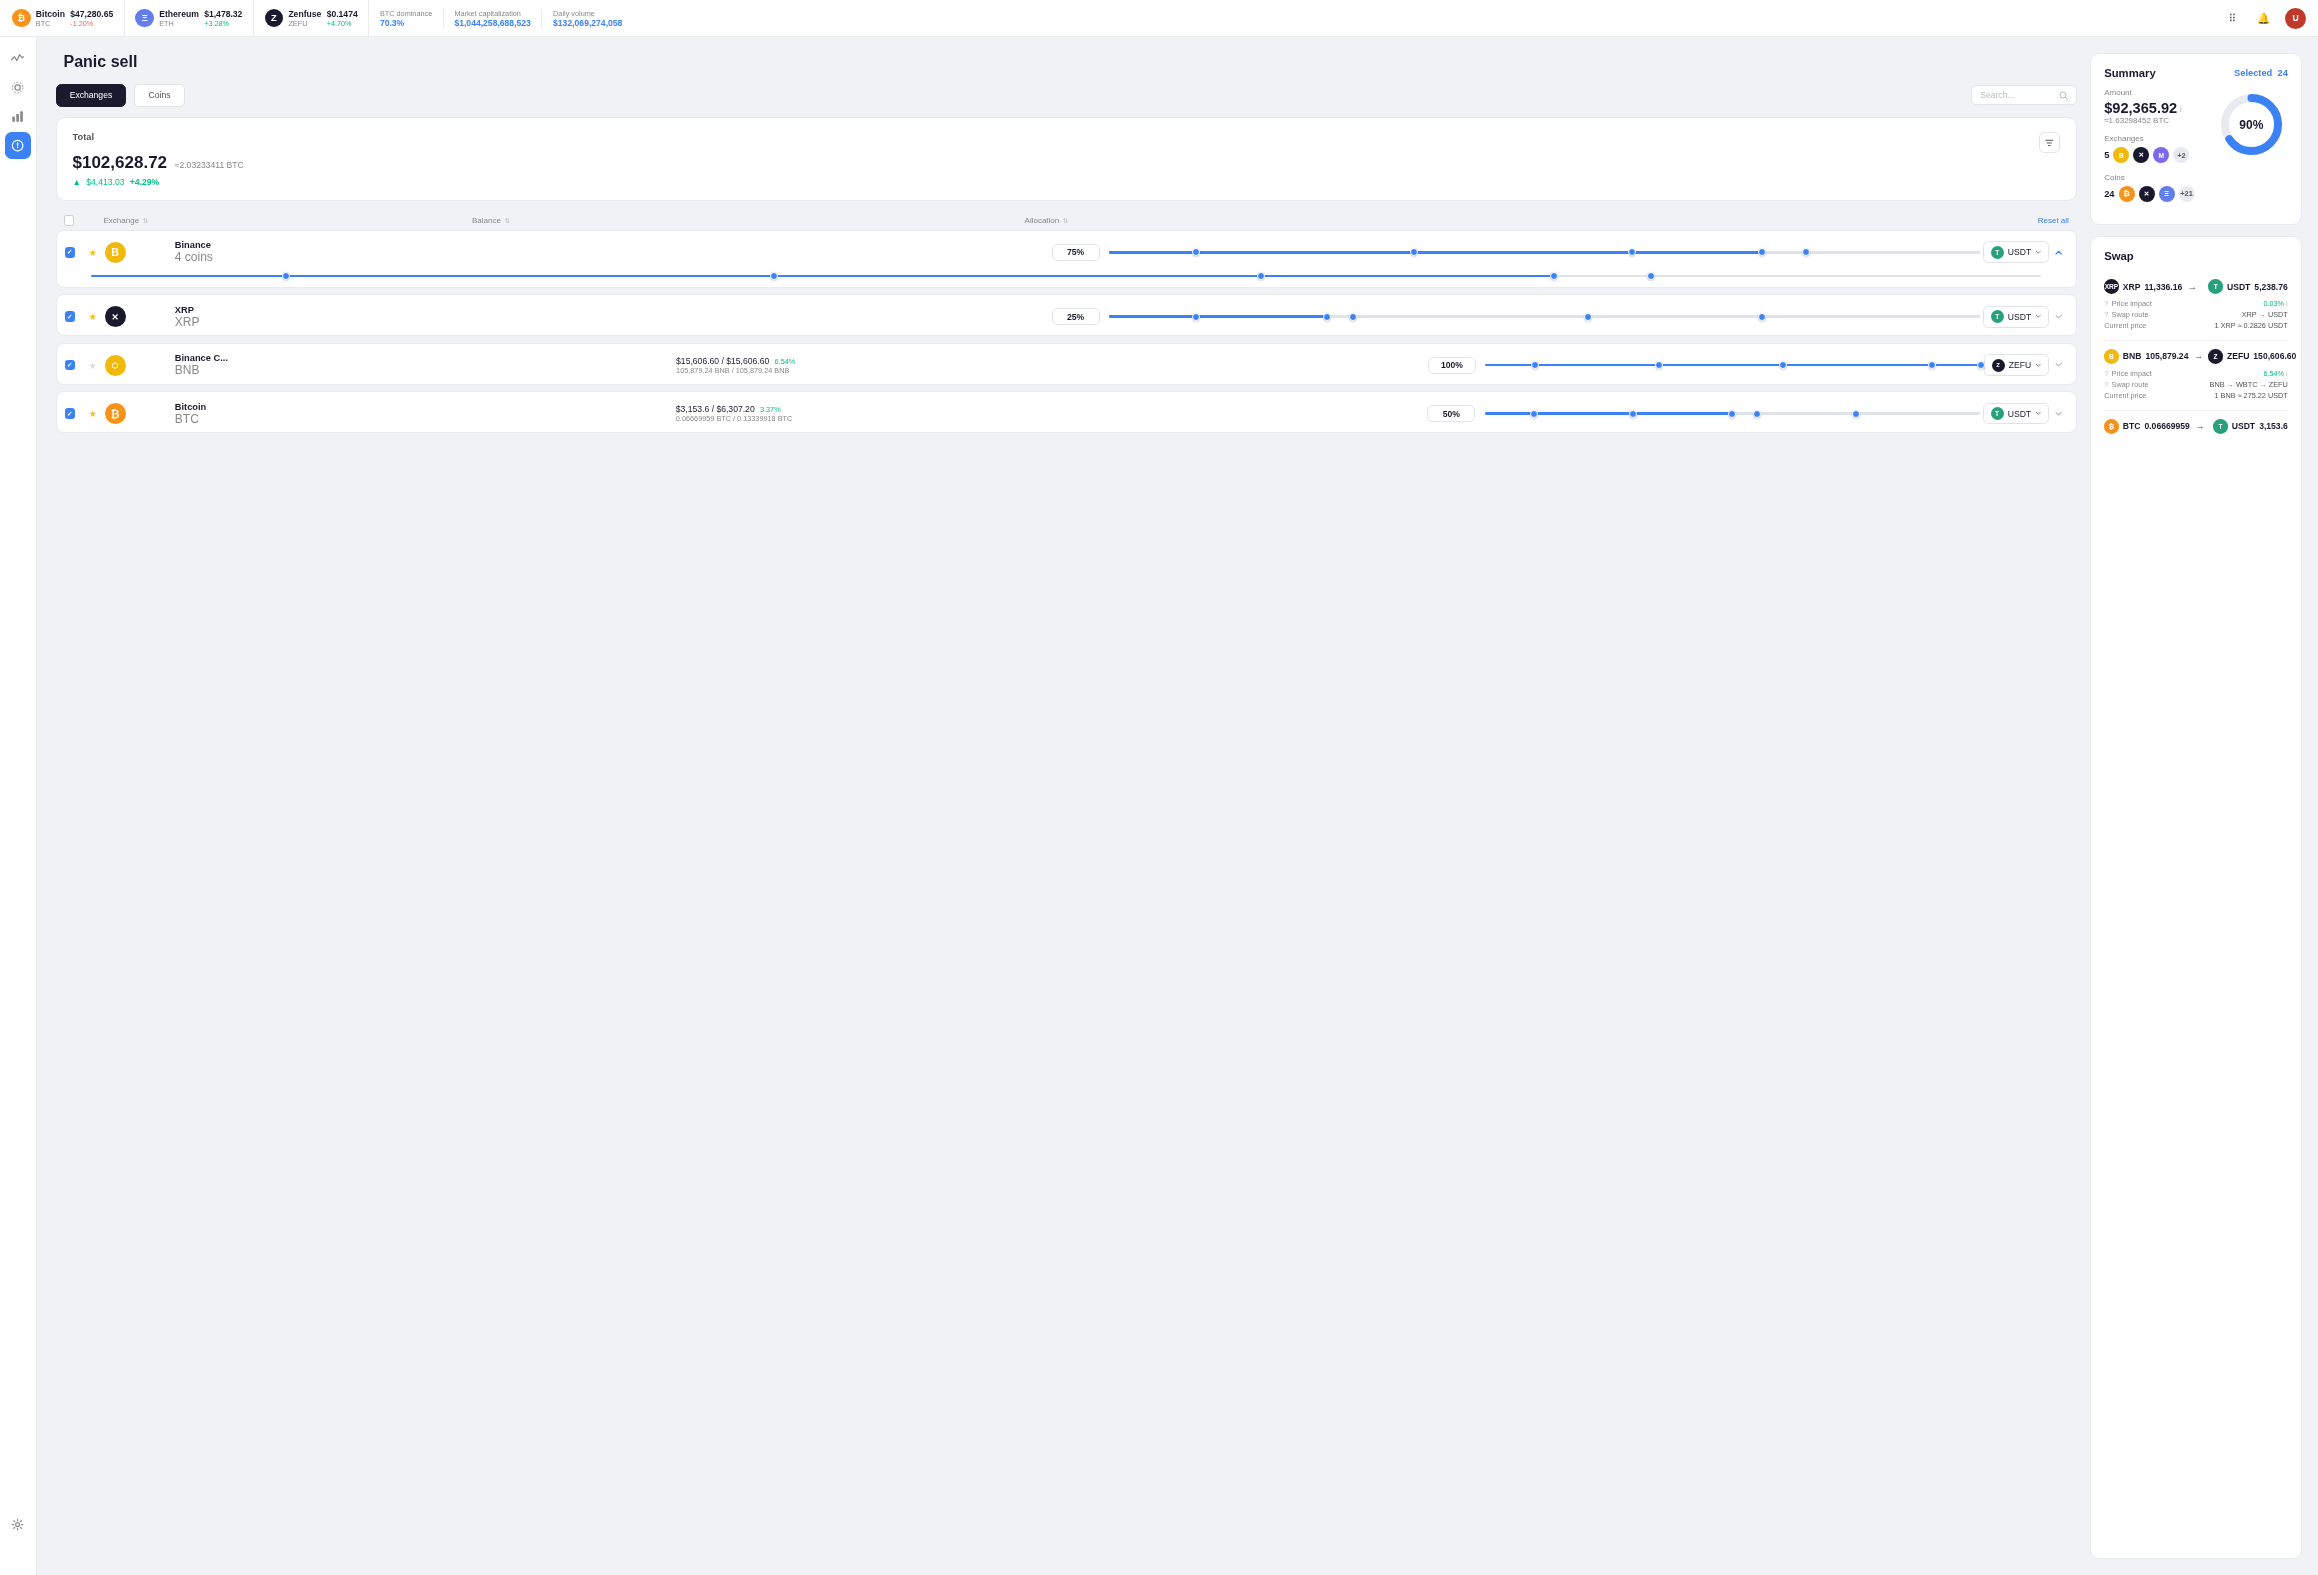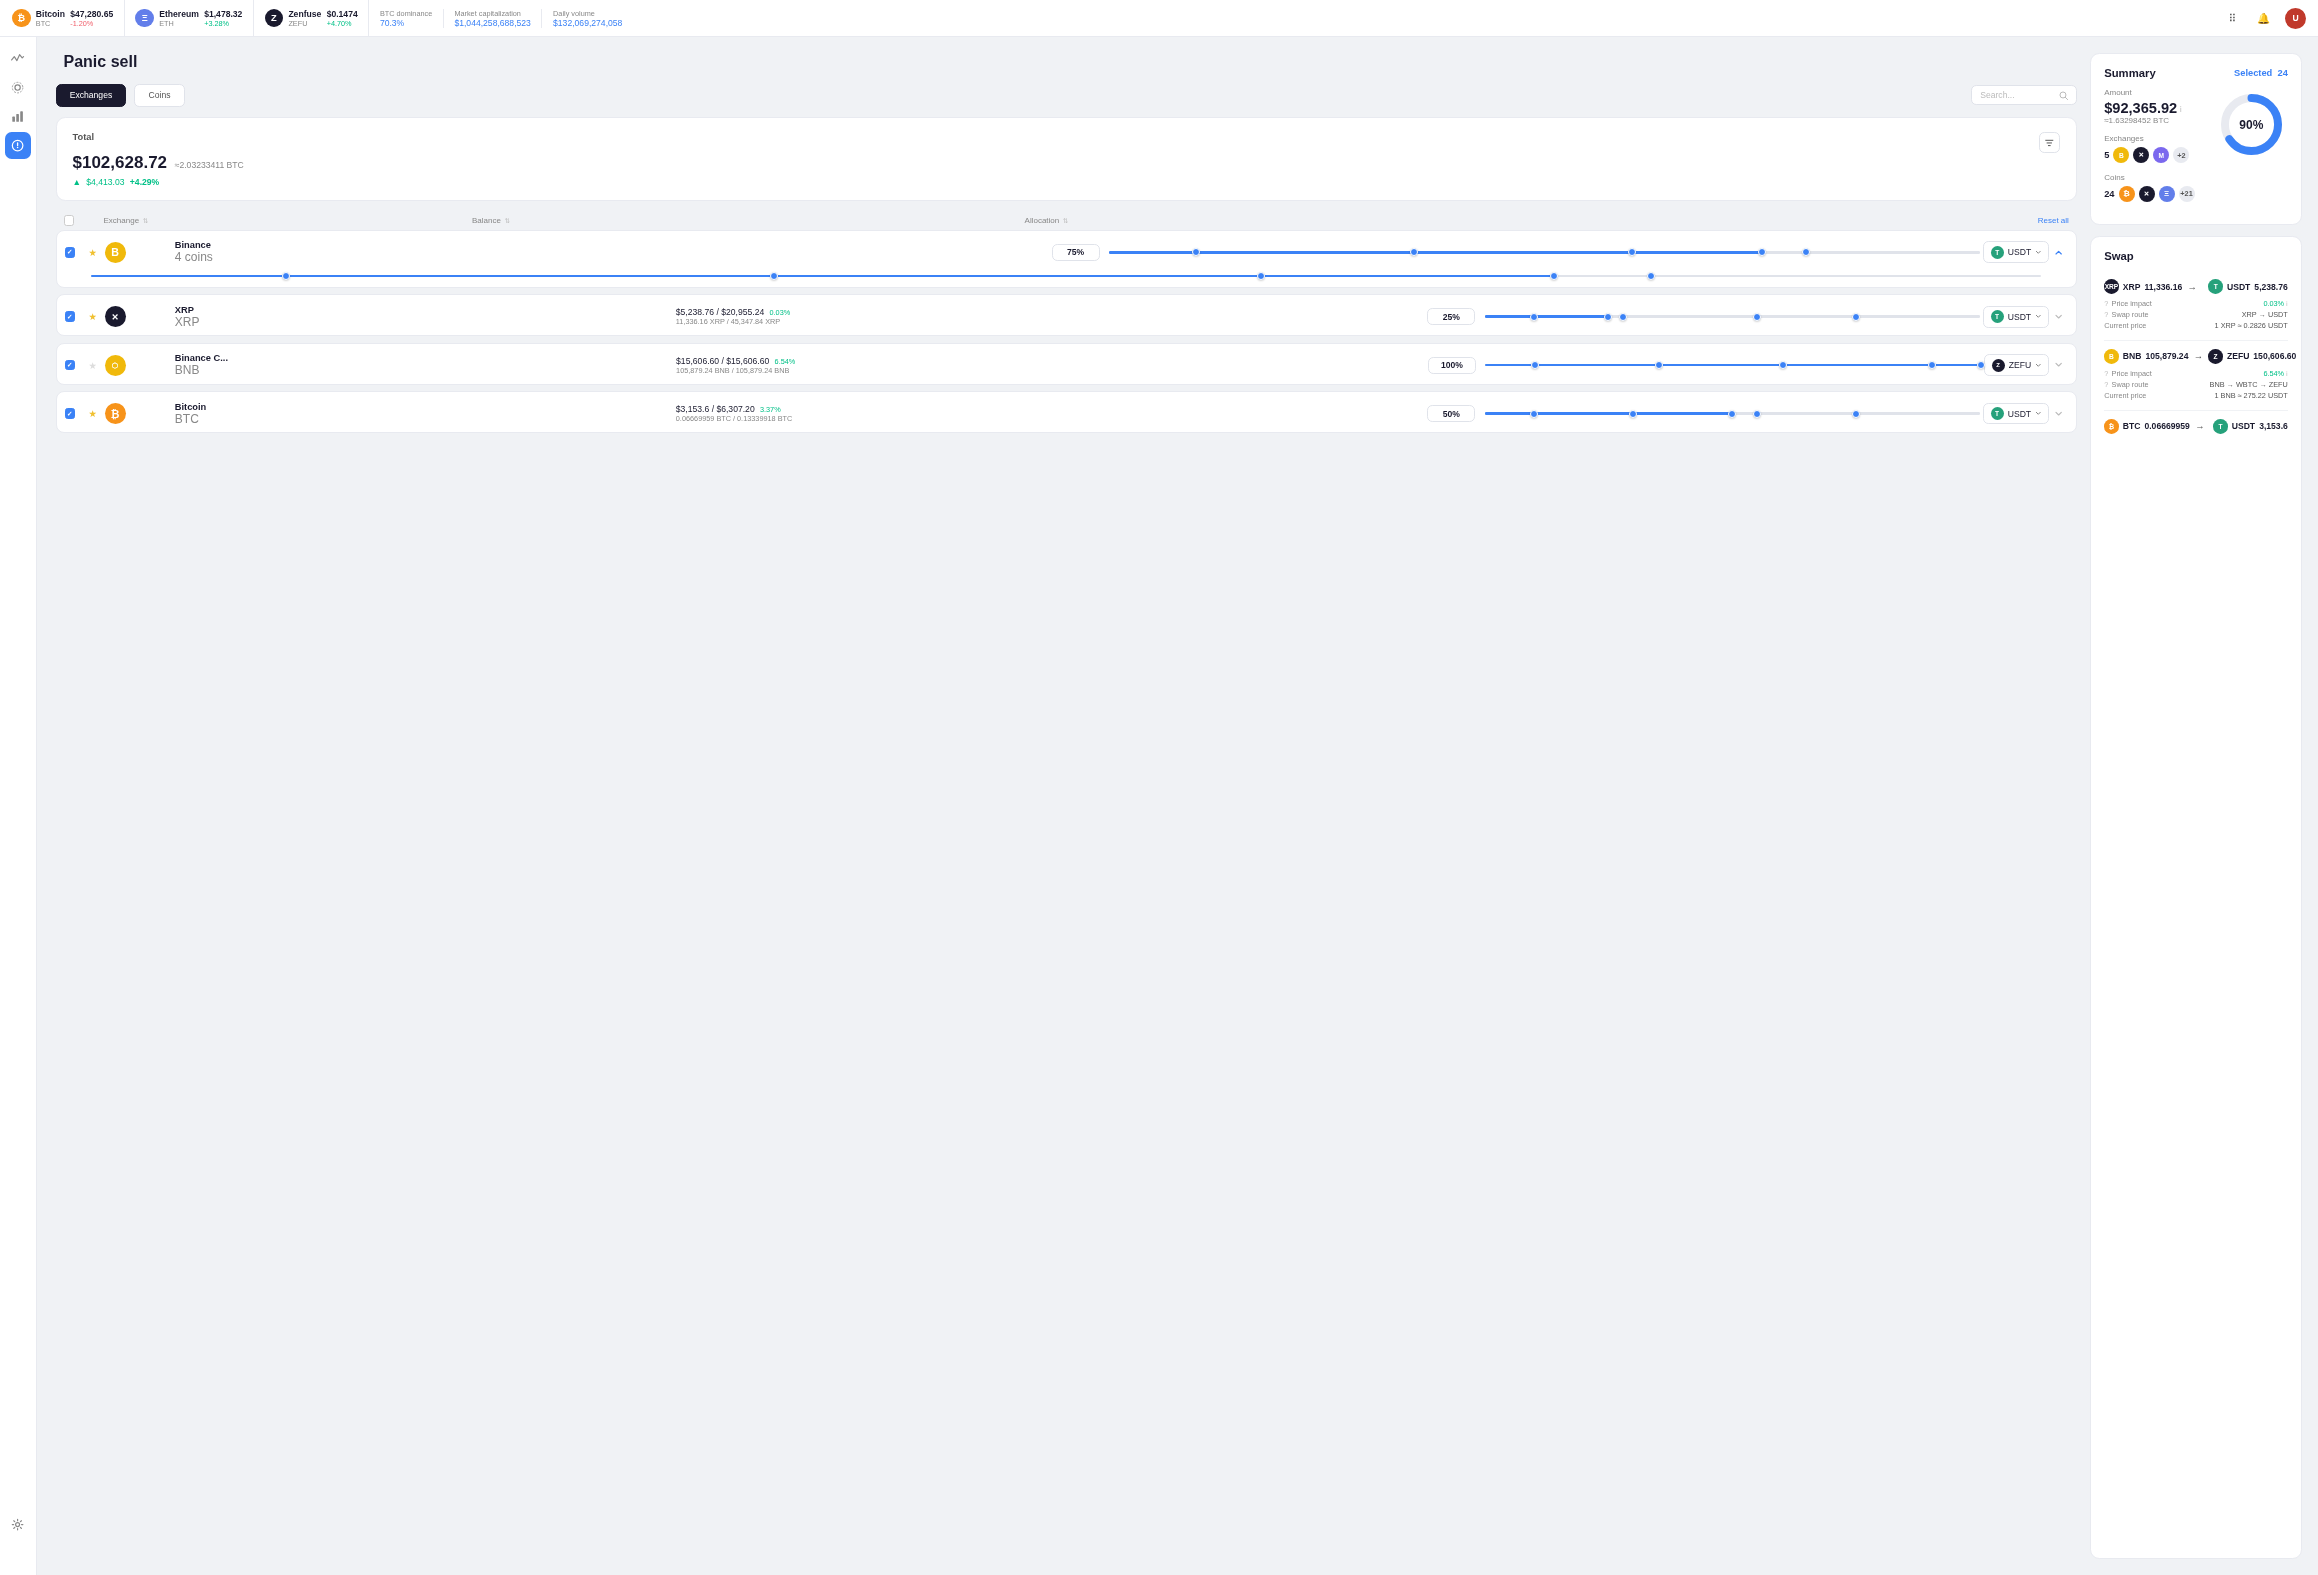--- a/index.html
+++ b/index.html
@@ -15,21 +15,21 @@
     .ticker-coin-icon.zefu { background: #1a1a2e; color: #fff; }
     .ticker-info { display: flex; flex-direction: column; }
     .ticker-name { font-weight: 600; font-size: 8.6px; }
     .ticker-symbol { font-size: 7.3px; color: #888; }
     .ticker-price { font-weight: 600; font-size: 8.6px; }
     .ticker-change { font-size: 7.3px; }
     .ticker-change.up { color: #00c087; }
     .ticker-change.down { color: #f0616d; }
     .ticker-stat { display: flex; flex-direction: column; padding: 0 10.6px; border-right: 0.7px solid #e8eaf0; }
     .ticker-stat-label { font-size: 7.3px; color: #888; }
-    .ticker-stat-value { font-weight: 400; font-size: 8.6px; color: #3b82f6; }
+    .ticker-stat-value { font-weight: 700; font-size: 8.6px; color: #3b82f6; }
     .topbar-spacer { flex: 1; }
     .topbar-icons { display: flex; align-items: center; gap: 10.6px; }
     .topbar-icon-btn { width: 21px; height: 21px; border-radius: 4px; display: flex; align-items: center; justify-content: center; cursor: pointer; color: #555; font-size: 10.6px; }
     .avatar { width: 21px; height: 21px; border-radius: 50%; background: #c0392b; display: flex; align-items: center; justify-content: center; color: #fff; font-size: 8.6px; font-weight: bold; }
 
     
     .layout { display: flex; height: calc(100vh - 37px); }
 
     
     .sidebar { width: 37px; background: #fff; border-right: 0.7px solid #e8eaf0; display: flex; flex-direction: column; align-items: center; padding: 8px 0; gap: 2.6px; }
@@ -378,24 +378,20 @@
       <div class="exchange-row-header">
         <div class="ex-check col-check">
           <div class="checkbox"></div>
         </div>
         <div class="ex-star col-star" style="color:#f0c030">★</div>
         <div class="ex-icon xrp">✕</div>
         <div class="exchange-info" style="flex:1.2;">
           <div class="ex-name">XRP</div>
           <div class="ex-subtext">XRP</div>
         </div>
-        <div class="ex-balance col-balance">
-          <div>$5,238.76 / $20,955.24<span class="pct-change pos">0.03%</span></div>
-          <div class="ex-balance-sub">11,336.16 XRP / 45,347.84 XRP</div>
-        </div>
         <div class="ex-alloc-box">25%</div>
         <div style="flex:1.2;">
       <div class="slider-track">
         <div class="slider-fill" style="width:25%"></div>
         <div class="slider-thumb" style="left:10%"></div>
                   <div class="slider-thumb" style="left:28%"></div>
                   <div class="slider-thumb" style="left:55%"></div>
                   <div class="slider-thumb" style="left:75%"></div>
         <div class="slider-thumb" style="left:25%;background:#3b82f6;"></div>
       </div>

